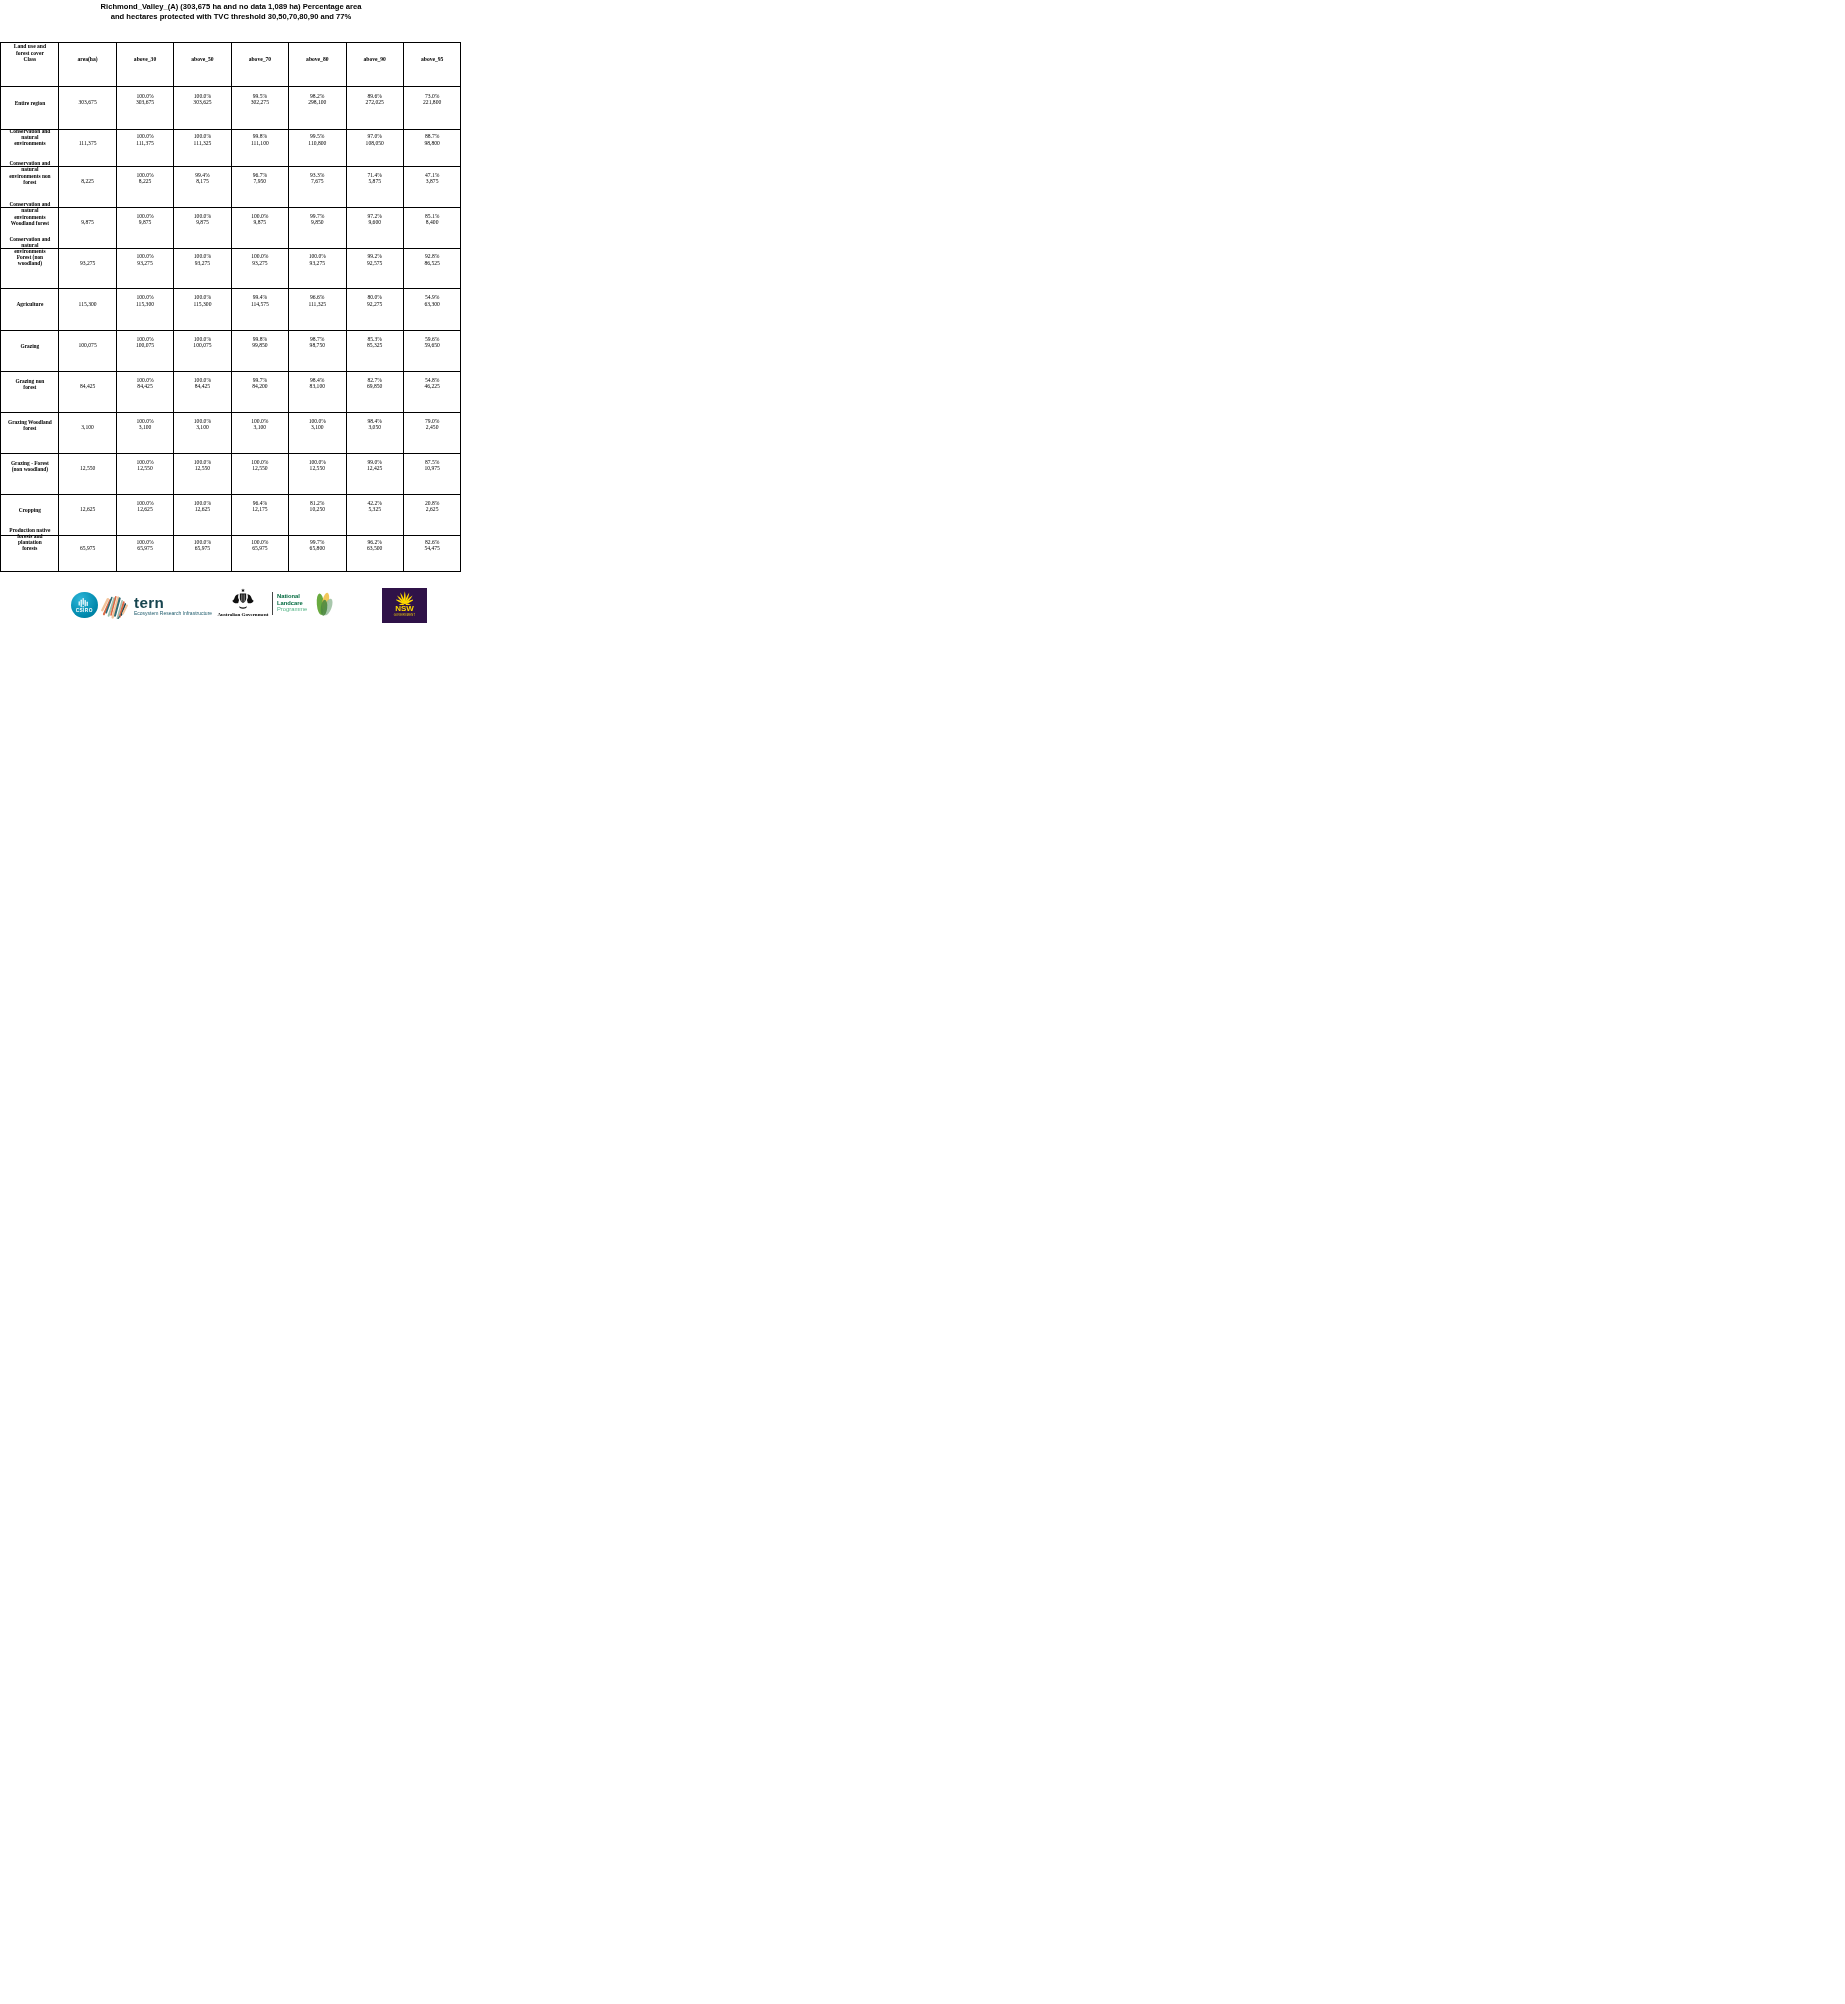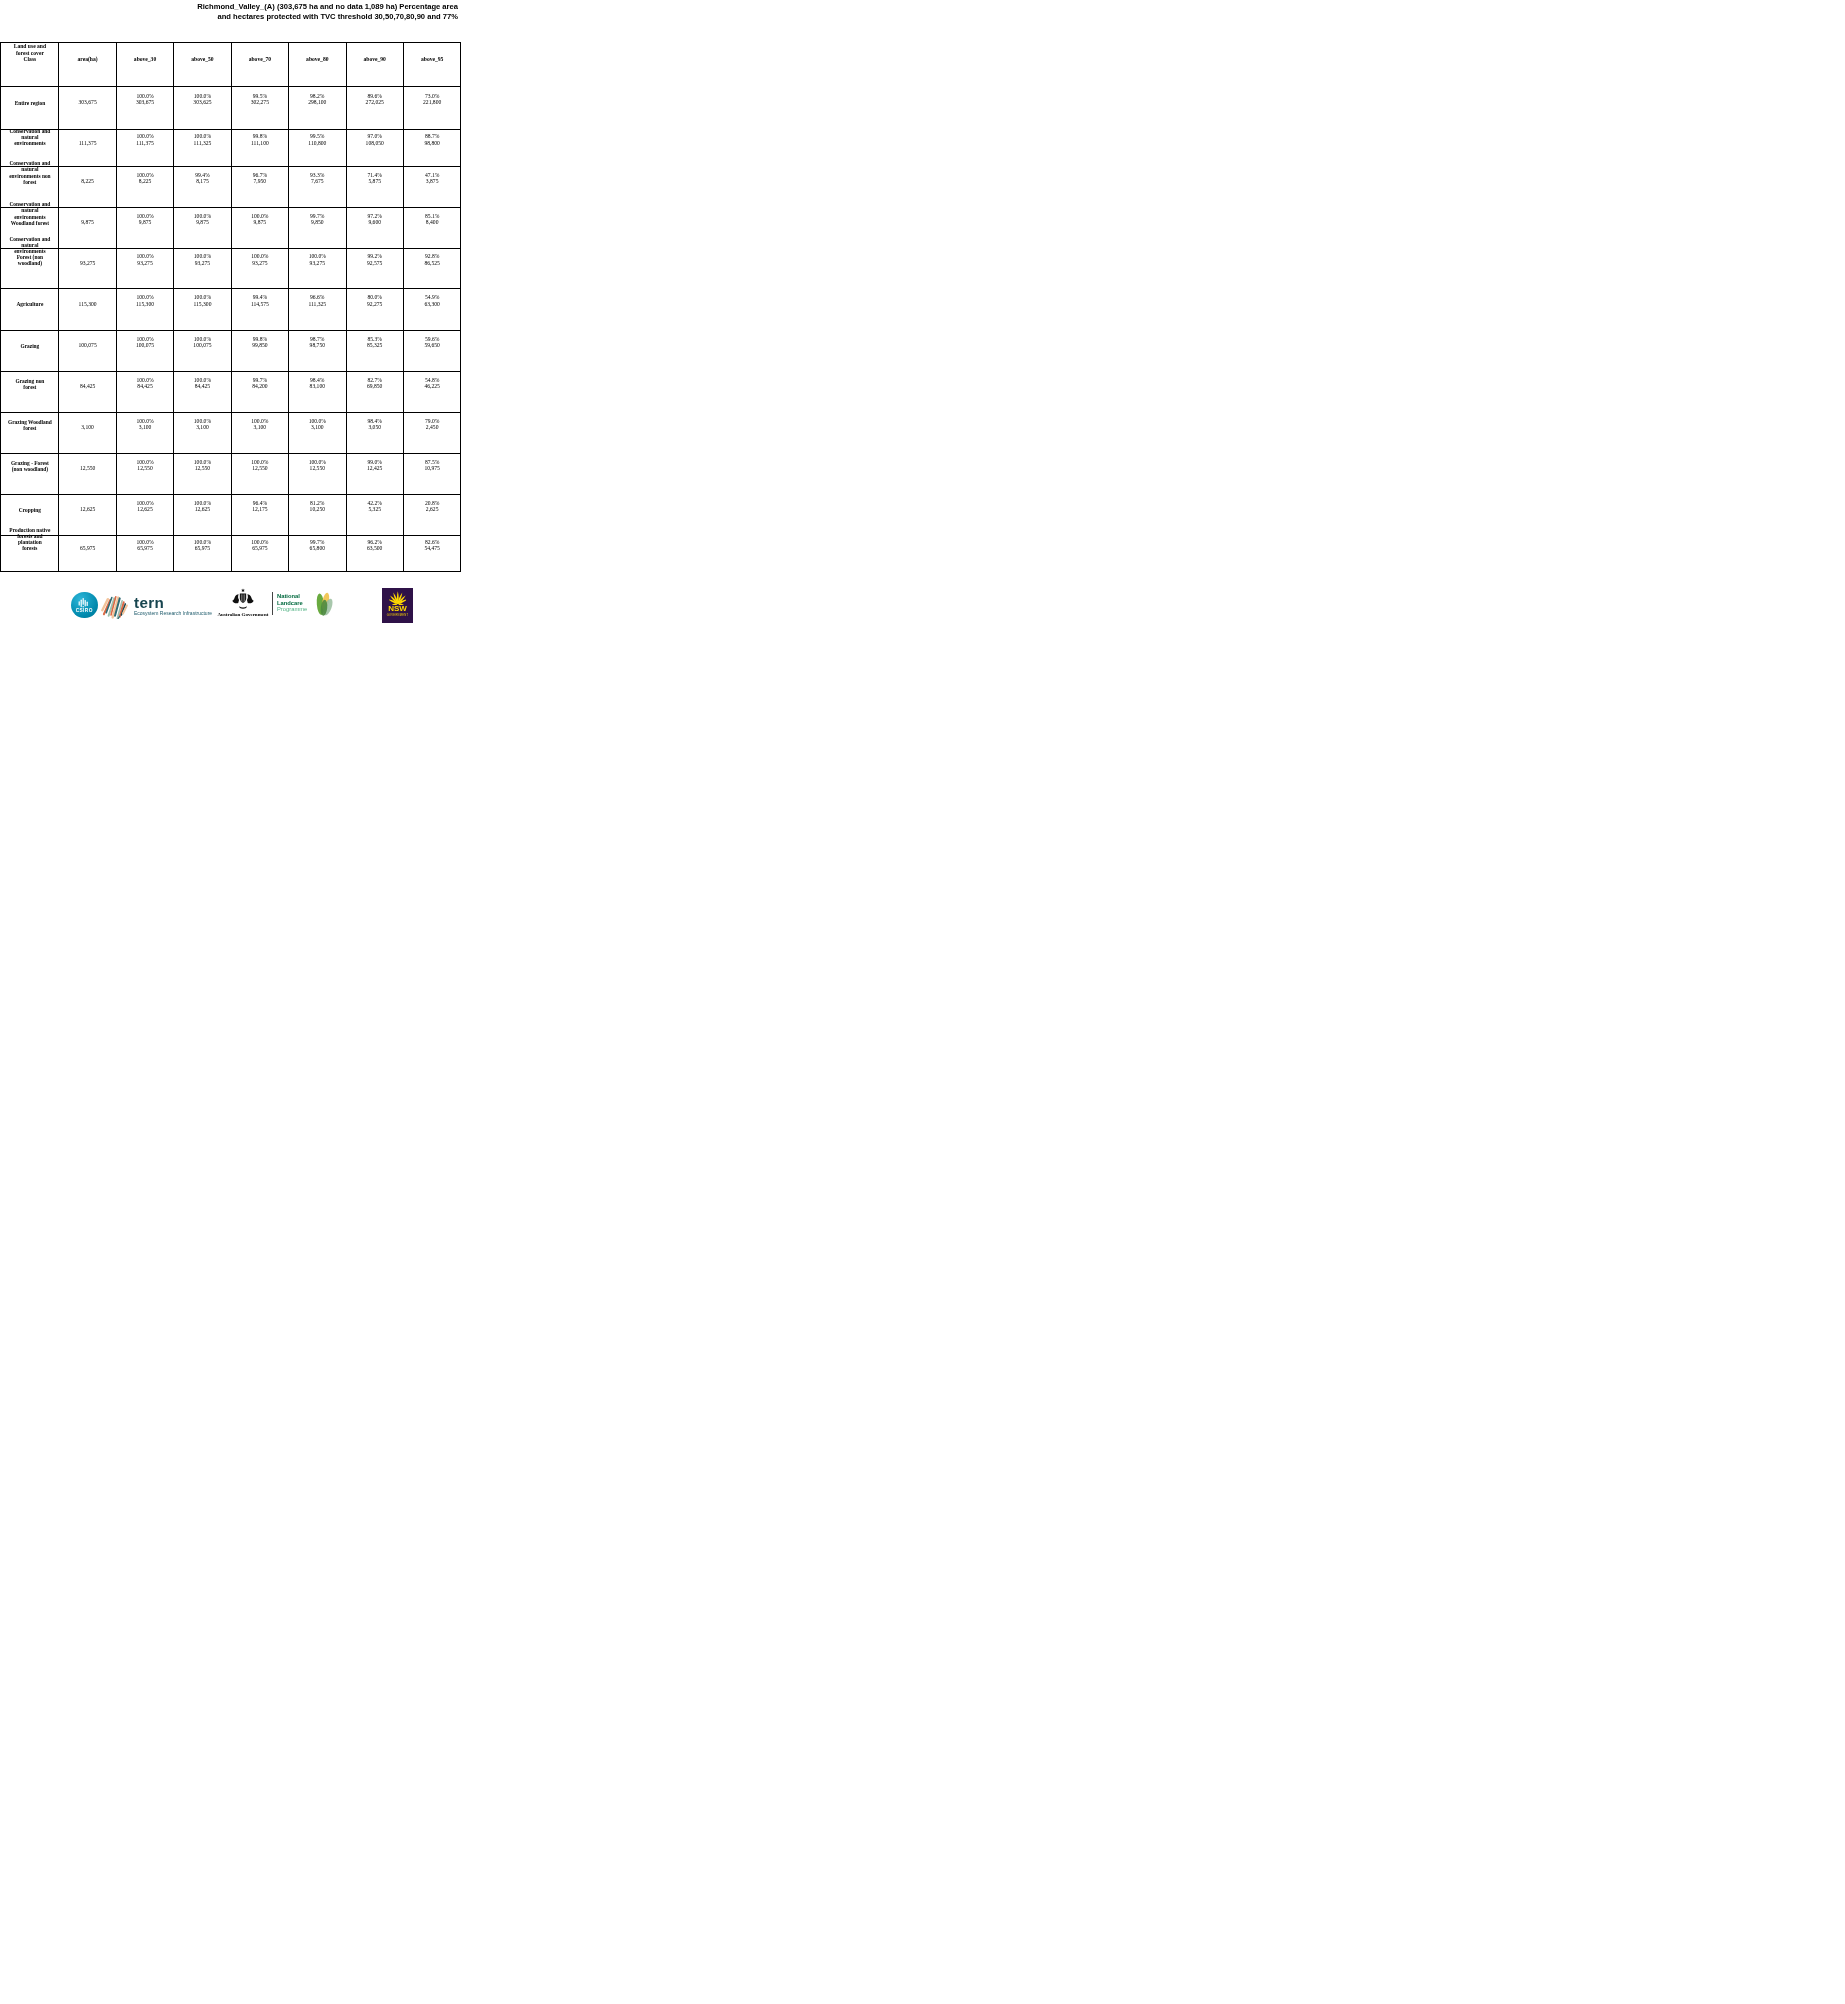--- a/index.html
+++ b/index.html
@@ -1,20 +1,20 @@
 <!DOCTYPE html>
 <html style="font-size:6.4px"><head>
 <meta charset="utf-8">
 <style>
   html,body{margin:0;padding:0;background:#fff;}
   body{width:462px;color:#000;font-family:"Liberation Serif","DejaVu Serif",serif;}
   .page{position:relative;width:462px;height:634px;background:#fff;overflow:hidden;}
 
   
-  .title{margin:2.4px 4px 0 4px;text-align:right;
+  .title{margin:2.4px 4px 0 4px;text-align:center;
          font-family:"Liberation Sans","DejaVu Sans",sans-serif;
          font-weight:bold;font-size:7.6px;line-height:9.6px;}
 
   
   table.report{border-collapse:collapse;table-layout:fixed;width:461px;margin:20px 0.4px 0 0.4px;
                border:0.4px solid #000;border-top:0.8px solid #000;border-bottom:0.8px solid #000;}
   col.col-label{width:58px;}
   th,td{border:0.4px solid #000;border-top:0.8px solid #000;border-bottom:0.8px solid #000;
         position:relative;padding:0;vertical-align:top;}
   thead tr{height:44px;}
@@ -56,21 +56,21 @@
   .ausgov-label{left:211px;top:24px;width:64px;text-align:center;font-weight:bold;
                 font-size:5px;font-family:"Liberation Serif",serif;}
 
   .divider{left:272px;top:4.8px;width:0.8px;height:23px;background:#444;}
 
   .landcare-text{left:277px;top:5.6px;font-family:"Liberation Sans",sans-serif;line-height:6.4px;}
   .landcare-text .l1,.landcare-text .l2{font-weight:bold;font-size:5.8px;color:#00693e;}
   .landcare-text .l3{font-weight:normal;font-size:5.8px;color:#54b385;}
   .landcare-leaves{left:313px;top:3.2px;}
 
-  .nsw{left:382px;top:0;width:31px;height:35px;background:#2f1248;
+  .nsw{left:382px;top:0;width:45px;height:35px;background:#2f1248;
        display:flex;flex-direction:column;align-items:center;}
   .nsw-label{color:#ffd900;font-family:"Liberation Sans",sans-serif;font-weight:bold;
              font-size:8px;line-height:8px;margin-top:0.4px;}
   .nsw-sub{color:#ffd900;font-family:"Liberation Sans",sans-serif;font-size:2.6px;
            letter-spacing:0.3px;margin-top:0.8px;}
 </style>
 </head>
 <body>
 
 <div class="page">

